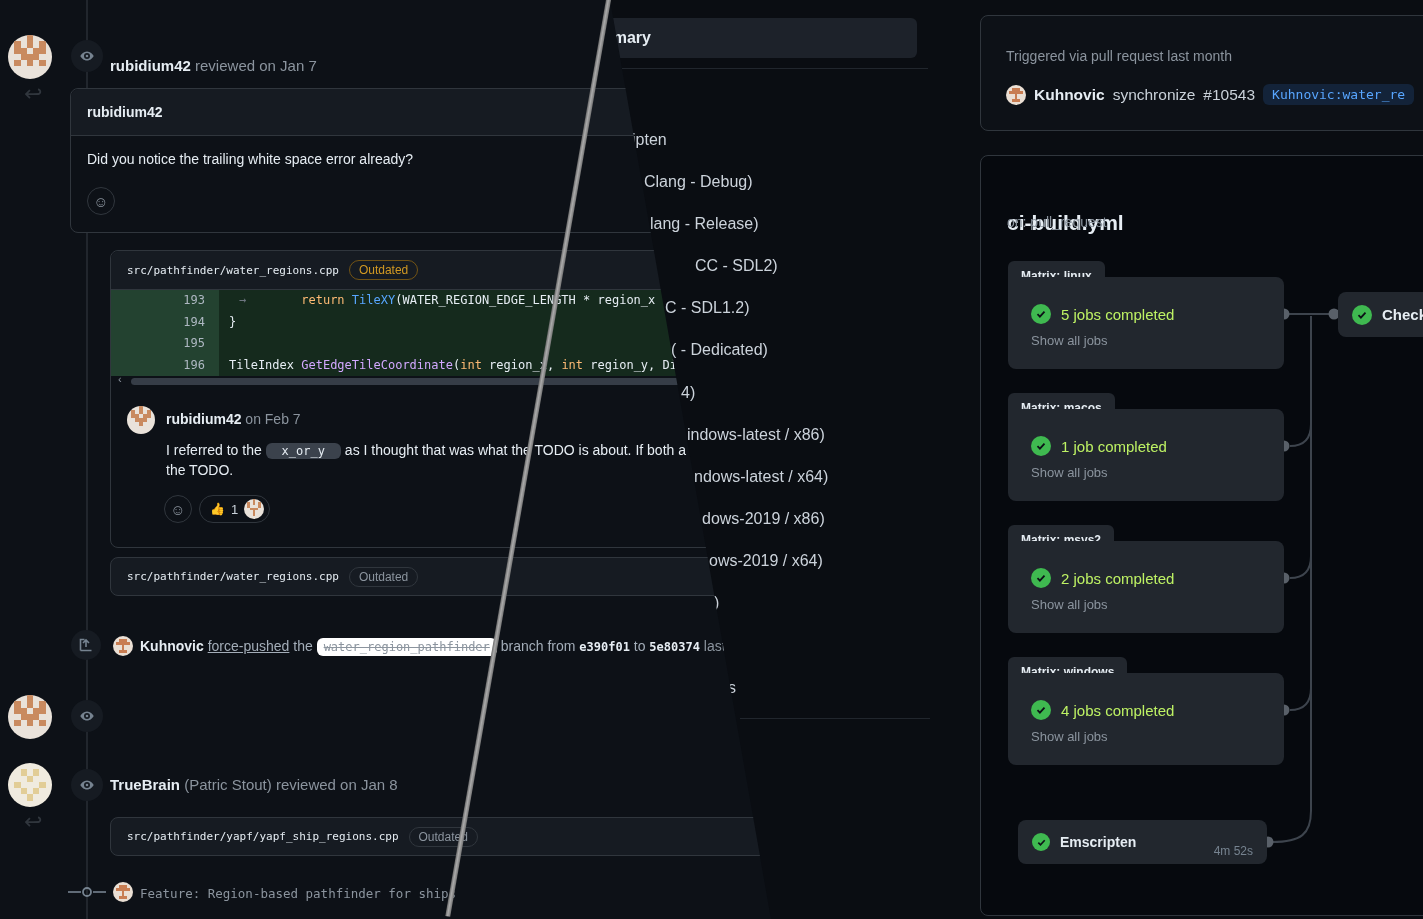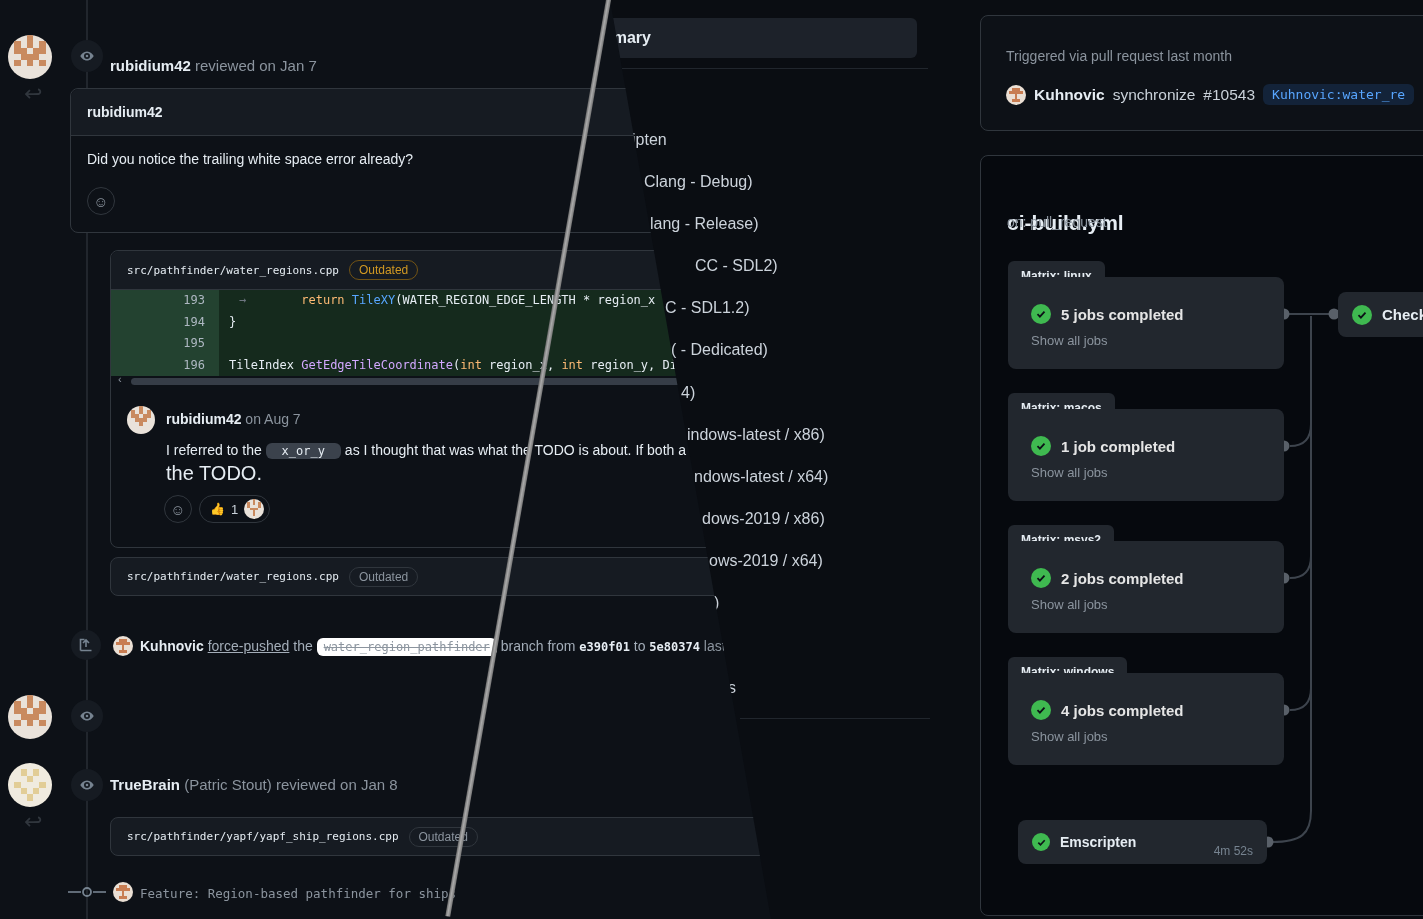--- a/index.html
+++ b/index.html
@@ -65,21 +65,21 @@
   .run-row{display:flex;align-items:center;gap:8px;font-size:15.5px;color:#c9d1d9;white-space:nowrap;}
   .run-row .actor{font-weight:bold;color:#e6edf3;}
   .branch-pill{font-family:"DejaVu Sans Mono",monospace;font-size:13px;color:#58a6ff;
                background:rgba(56,139,253,.15);border-radius:6px;padding:3px 9px;white-space:nowrap;}
   .wf-title{font-size:21px;font-weight:bold;color:#e6edf3;margin-top:28px;}
   .wf-sub{font-size:14px;color:#8b949e;}
   .matrix-tab{display:inline-block;height:24px;line-height:24px;background:#22272e;color:#e6edf3;
               font-size:12px;font-weight:bold;padding:3px 13px;border-radius:6px 6px 0 0;}
   .matrix-card{position:absolute;width:276px;height:92px;background:#22272e;border-radius:0 8px 8px 8px;}
   .check-circle{border-radius:50%;background:#3fb950;display:flex;align-items:center;justify-content:center;}
-  .jobs-status{font-size:15px;font-weight:bold;color:#e5e5e5;}
+  .jobs-status{font-size:15px;font-weight:normal;color:#bef264;}
   .show-all{font-size:13px;color:#8b949e;}
   .job-node{position:absolute;background:#22272e;border-radius:8px;display:flex;align-items:center;}
   .job-name{font-size:14px;font-weight:bold;color:#e6edf3;}
   .job-duration{font-size:12px;color:#768390;margin-top:18px;}
   
   .diag{left:607px;top:-6px;width:5px;height:936px;transform:rotate(9.95deg);transform-origin:top left;
         background:linear-gradient(to right,#6a6a6a,#ababab 45%,#757575);}
 </style>
 </head>
 <body>
@@ -160,26 +160,26 @@
               <rect x="5" y="1" width="1" height="2"></rect>
           <rect x="3" y="0" width="1" height="2"></rect>
               <rect x="2" y="2" width="1" height="2"></rect>
           <rect x="4" y="2" width="1" height="2"></rect>
               <rect x="3" y="3" width="1" height="2"></rect>
             </g>
         </svg>
       </div>
       <div class="abs evt-row" style="left:55px;top:160px;font-size:14px;">
         <span class="author">rubidium42</span>
-        <span class="meta">on Aug 7</span>
+        <span class="meta">on Feb 7</span>
       </div>
       <div class="abs" style="left:55px;top:188px;font-size:14px;line-height:23px;white-space:nowrap;">
         <span>I referred to the </span><span class="inline-code">x_or_y</span><span> as I thought that was what the TODO is about. If both a</span>
       </div>
-      <div class="abs" style="left:55px;top:211px;font-size:20px;">the TODO.</div>
+      <div class="abs" style="left:55px;top:211px;font-size:14px;">the TODO.</div>
       <div class="abs smiley-btn" style="left:53px;top:244px;">
         <span>☺</span>
       </div>
       <div class="abs react-pill" style="left:88px;top:244px;">
         <span style="font-size:12px;">👍</span>
         <span>1</span>
         <span class="avatar20" style="display:inline-block;">
           <svg width="20" height="20" viewBox="0 0 7 7" shape-rendering="crispEdges">
             <rect width="7" height="7" fill="#e9e2da"></rect>
               <g fill="#c98a5f">

